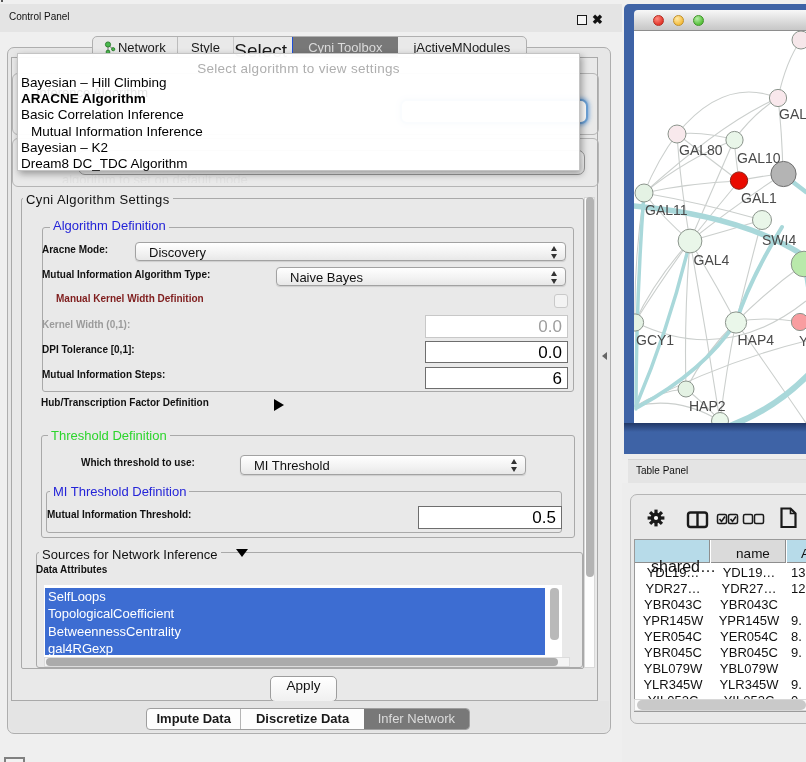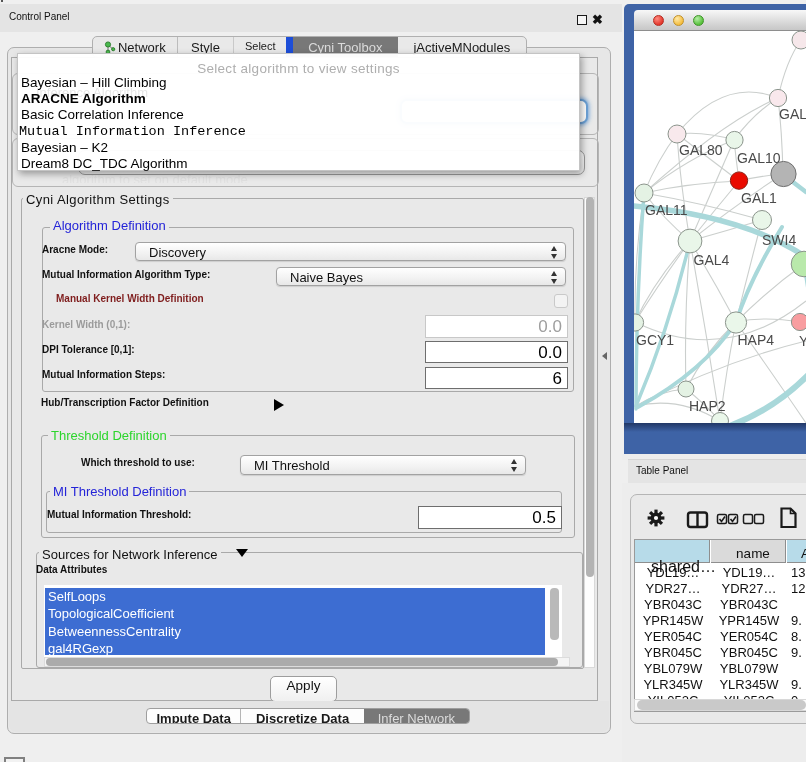--- a/index.html
+++ b/index.html
@@ -40,39 +40,39 @@
   <div class="abs" id="toptabs" style="left:92px;top:36px;width:435px;height:22px;border:1px solid #b0b0b0;border-radius:5px;background:#e9e9e9;overflow:hidden;display:flex;">
     <div style="width:85px;border-right:1px solid #bcbcbc;text-align:center;font-size:13px;color:#1a1a1a;padding-top:3px;">
       <svg width="12" height="14" viewBox="0 0 12 14" style="vertical-align:-3px;margin-right:2px;">
         <line x1="4" y1="4" x2="4" y2="11" stroke="#777" stroke-width="1"></line>
         <line x1="4" y1="4" x2="9" y2="8" stroke="#777" stroke-width="1"></line>
         <circle cx="4" cy="3.5" r="2.6" fill="#4ab94d" stroke="#2c7a2e" stroke-width="0.9"></circle>
         <circle cx="4" cy="11" r="1.9" fill="#4ab94d" stroke="#2c7a2e" stroke-width="0.9"></circle>
         <circle cx="9.2" cy="8.2" r="1.6" fill="#4ab94d" stroke="#2c7a2e" stroke-width="0.9"></circle>
       </svg>Network</div>
     <div style="width:57px;border-right:1px solid #c9c9c9;text-align:center;font-size:13px;color:#1a1a1a;padding-top:3px;">Style</div>
-    <div style="width:59px;border-right:7px solid #1d4ed8;text-align:center;font-size:11px;color:#1a1a1a;padding-top:3px;">Select</div>
+    <div style="width:59px;border-right:1px solid #1d4ed8;text-align:left;font-size:19px;color:#1a1a1a;padding-top:3px;">Select</div>
     <div style="width:105px;background:#787878;text-align:center;font-size:13px;color:#dcdcdc;padding-top:3px;">Cyni Toolbox</div>
     <div style="width:129px;text-align:center;font-size:13px;color:#1a1a1a;padding-top:3px;">jActiveMNodules</div>
   </div>
 
   <div class="abs" style="left:12px;top:73px;width:587px;height:62px;border:1px solid #b5b5b5;border-radius:6px;"></div>
   <div class="abs" style="left:400px;top:99px;width:188px;height:25px;border:2.5px solid #6ba0d5;border-radius:7px;box-shadow:0 0 4px 1px rgba(92,150,214,0.85);background:#fff;"></div>
   <div class="abs" style="left:12px;top:138px;width:587px;height:49px;border:1px solid #b5b5b5;border-radius:6px;"></div>
   <div class="abs" style="left:78px;top:150px;width:507px;height:25px;border:1px solid #9a9a9a;border-radius:7px;background:linear-gradient(#fcfcfc,#ededed);"></div>
   <div class="abs" style="left:62px;top:172px;width:300px;font-size:13px;color:#e0e0e0;overflow:hidden;height:11px;">algorithm to set on default mode</div>
 
   <div class="abs" id="popup" style="left:17px;top:53px;width:563px;height:118px;background:rgba(255,255,255,0.97);border:1px solid #c4c4c4;box-shadow:2px 3px 7px rgba(0,0,0,0.35);">
     <div class="abs" style="left:0;top:7px;width:100%;text-align:center;font-size:13.5px;color:#aeaeae;letter-spacing:0.3px;">Select algorithm to view settings</div>
     <div class="abs" style="left:18px;top:31px;width:180px;font-size:13px;color:rgba(40,40,40,0.12);">Inference Algorithm</div>
     <div class="abs" style="left:1px;top:21px;font-size:13.5px;color:#000;line-height:16.2px;">
       <div style="padding-left:2px;">Bayesian – Hill Climbing</div>
       <div style="padding-left:2px;font-weight:bold;">ARACNE Algorithm</div>
       <div style="padding-left:2px;">Basic Correlation Inference</div>
-      <div style="padding-left:0;font-family:Liberation Mono, monospace;">Mutual Information Inference</div>
+      <div style="padding-left:12px;">Mutual Information Inference</div>
       <div style="padding-left:2px;">Bayesian – K2</div>
       <div style="padding-left:2px;">Dream8 DC_TDC Algorithm</div>
     </div>
   </div>
 
   <div class="grp" style="left:21px;top:198px;width:563px;height:471px;border-radius:2px;"></div>
   <div class="gtit" style="left:23px;top:192px;color:#111;letter-spacing:0.4px;">Cyni Algorithm Settings</div>
 
   <div class="abs" style="left:584px;top:197px;width:11px;height:471px;background:#fdfdfd;border:1px solid #d9d9d9;"></div>
   <div class="abs" style="left:585.5px;top:197px;width:8px;height:380px;background:#b3b3b3;border-radius:4px;"></div>
@@ -142,21 +142,21 @@
   <div class="abs" style="left:48px;top:588px;font-size:13px;color:#fff;line-height:17.3px;">SelfLoops<br>TopologicalCoefficient<br>BetweennessCentrality<br>gal4RGexp</div>
   <div class="abs" style="left:550px;top:588px;width:9px;height:52px;background:#b9b9b9;border-radius:4px;"></div>
 
   <div class="abs" style="left:44px;top:657px;width:526px;height:10px;background:#f4f4f4;border:1px solid #dcdcdc;"></div>
   <div class="abs" style="left:46px;top:658px;width:512px;height:8px;background:#ababab;border-radius:4px;"></div>
 
   <div class="abs" style="left:270px;top:676px;width:67px;height:26px;border:1px solid #9d9d9d;border-radius:5px;background:linear-gradient(#ffffff,#f0f0f0);text-align:center;font-size:13.5px;color:#111;padding-top:1px;">Apply</div>
 
   <div class="abs" style="left:9px;top:701px;width:600px;height:31px;background:#e4e4e4;border-radius:0 0 7px 7px;"></div>
 
-  <div class="abs" style="left:146px;top:708px;width:324px;height:16px;border:1px solid #9e9e9e;border-radius:4px;background:#fdfdfd;overflow:hidden;display:flex;">
+  <div class="abs" style="left:146px;top:708px;width:324px;height:22px;border:1px solid #9e9e9e;border-radius:4px;background:#fdfdfd;overflow:hidden;display:flex;">
     <div style="width:95px;border-right:1px solid #b5b5b5;text-align:center;font-size:13px;font-weight:bold;color:#1a1a1a;padding-top:1.5px;">Impute Data</div>
     <div style="width:123px;text-align:center;font-size:13px;font-weight:bold;color:#1a1a1a;padding-top:1.5px;">Discretize Data</div>
     <div style="width:106px;background:#787878;text-align:center;font-size:13px;color:#dcdcdc;padding-top:1.5px;">Infer Network</div>
   </div>
 
   <div class="abs" style="left:4px;top:757px;width:21px;height:10px;border:2px solid #808080;background:#f2f2f2;"></div>
 </div>
 
 <div class="abs" style="left:602px;top:352px;width:0;height:0;border-top:4px solid transparent;border-bottom:4px solid transparent;border-right:5px solid #666;"></div>
 

